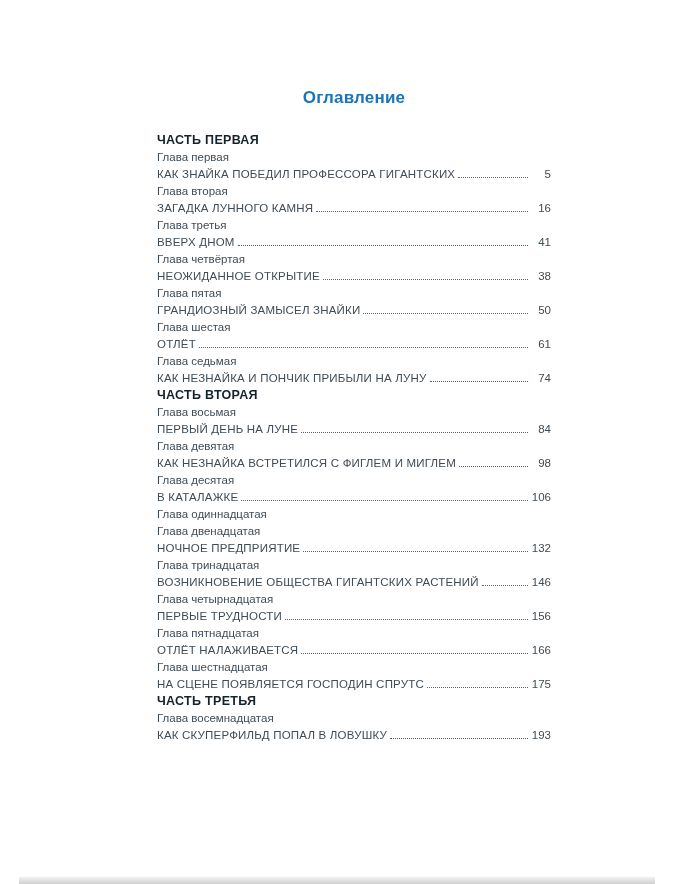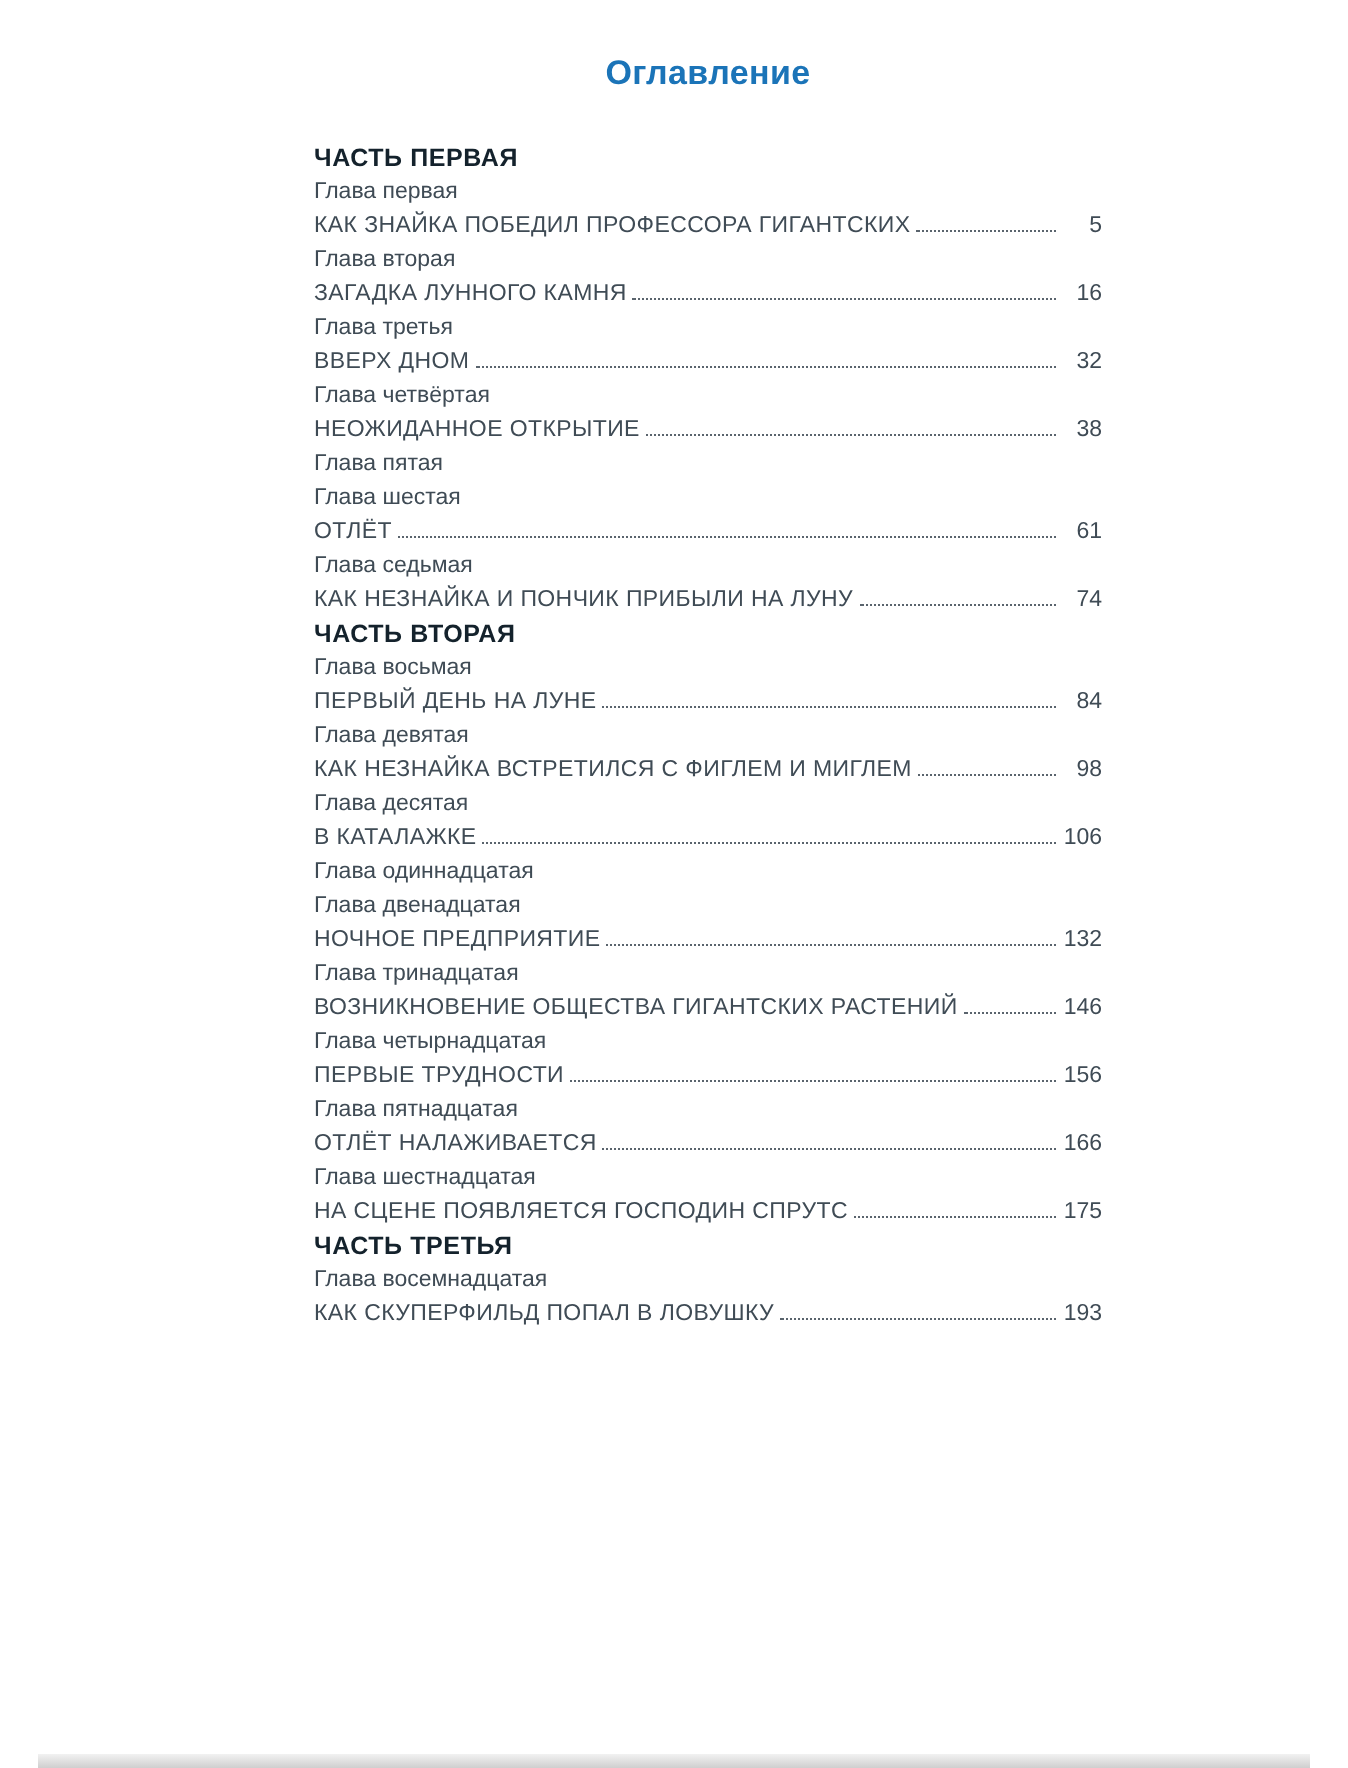--- a/index.html
+++ b/index.html
@@ -7,21 +7,21 @@
     padding: 0;
     background: #ffffff;
   }
   .page {
     position: relative;
     width: 636px;
     height: 884px;
     margin: 0 auto;
     background: #ffffff;
     box-sizing: border-box;
-    padding: 27px 104px 0 138px;
+    padding: 88px 104px 0 138px;
     font-family: "Liberation Sans", "DejaVu Sans", sans-serif;
     overflow: hidden;
   }
   .title {
     margin: 0 0 24px 0;
     text-align: center;
     font-size: 17px;
     font-weight: bold;
     color: var(--title-color, #1b74b8);
     letter-spacing: 0.2px;
@@ -98,35 +98,40 @@
       <span class="dots"></span>
       <span class="page-num">16</span>
     </div>
   </div>
 
   <div class="entry">
     <div class="chapter-label">Глава третья</div>
     <div class="entry-line">
       <span class="entry-title">ВВЕРХ ДНОМ</span>
       <span class="dots"></span>
-      <span class="page-num">32</span>
+      <span class="page-num">41</span>
     </div>
   </div>
 
   <div class="entry">
     <div class="chapter-label">Глава четвёртая</div>
     <div class="entry-line">
       <span class="entry-title">НЕОЖИДАННОЕ ОТКРЫТИЕ</span>
       <span class="dots"></span>
       <span class="page-num">38</span>
     </div>
   </div>
 
   <div class="entry">
     <div class="chapter-label">Глава пятая</div>
+    <div class="entry-line">
+      <span class="entry-title">ГРАНДИОЗНЫЙ ЗАМЫСЕЛ ЗНАЙКИ</span>
+      <span class="dots"></span>
+      <span class="page-num">50</span>
+    </div>
   </div>
 
   <div class="entry">
     <div class="chapter-label">Глава шестая</div>
     <div class="entry-line">
       <span class="entry-title">ОТЛЁТ</span>
       <span class="dots"></span>
       <span class="page-num">61</span>
     </div>
   </div>

